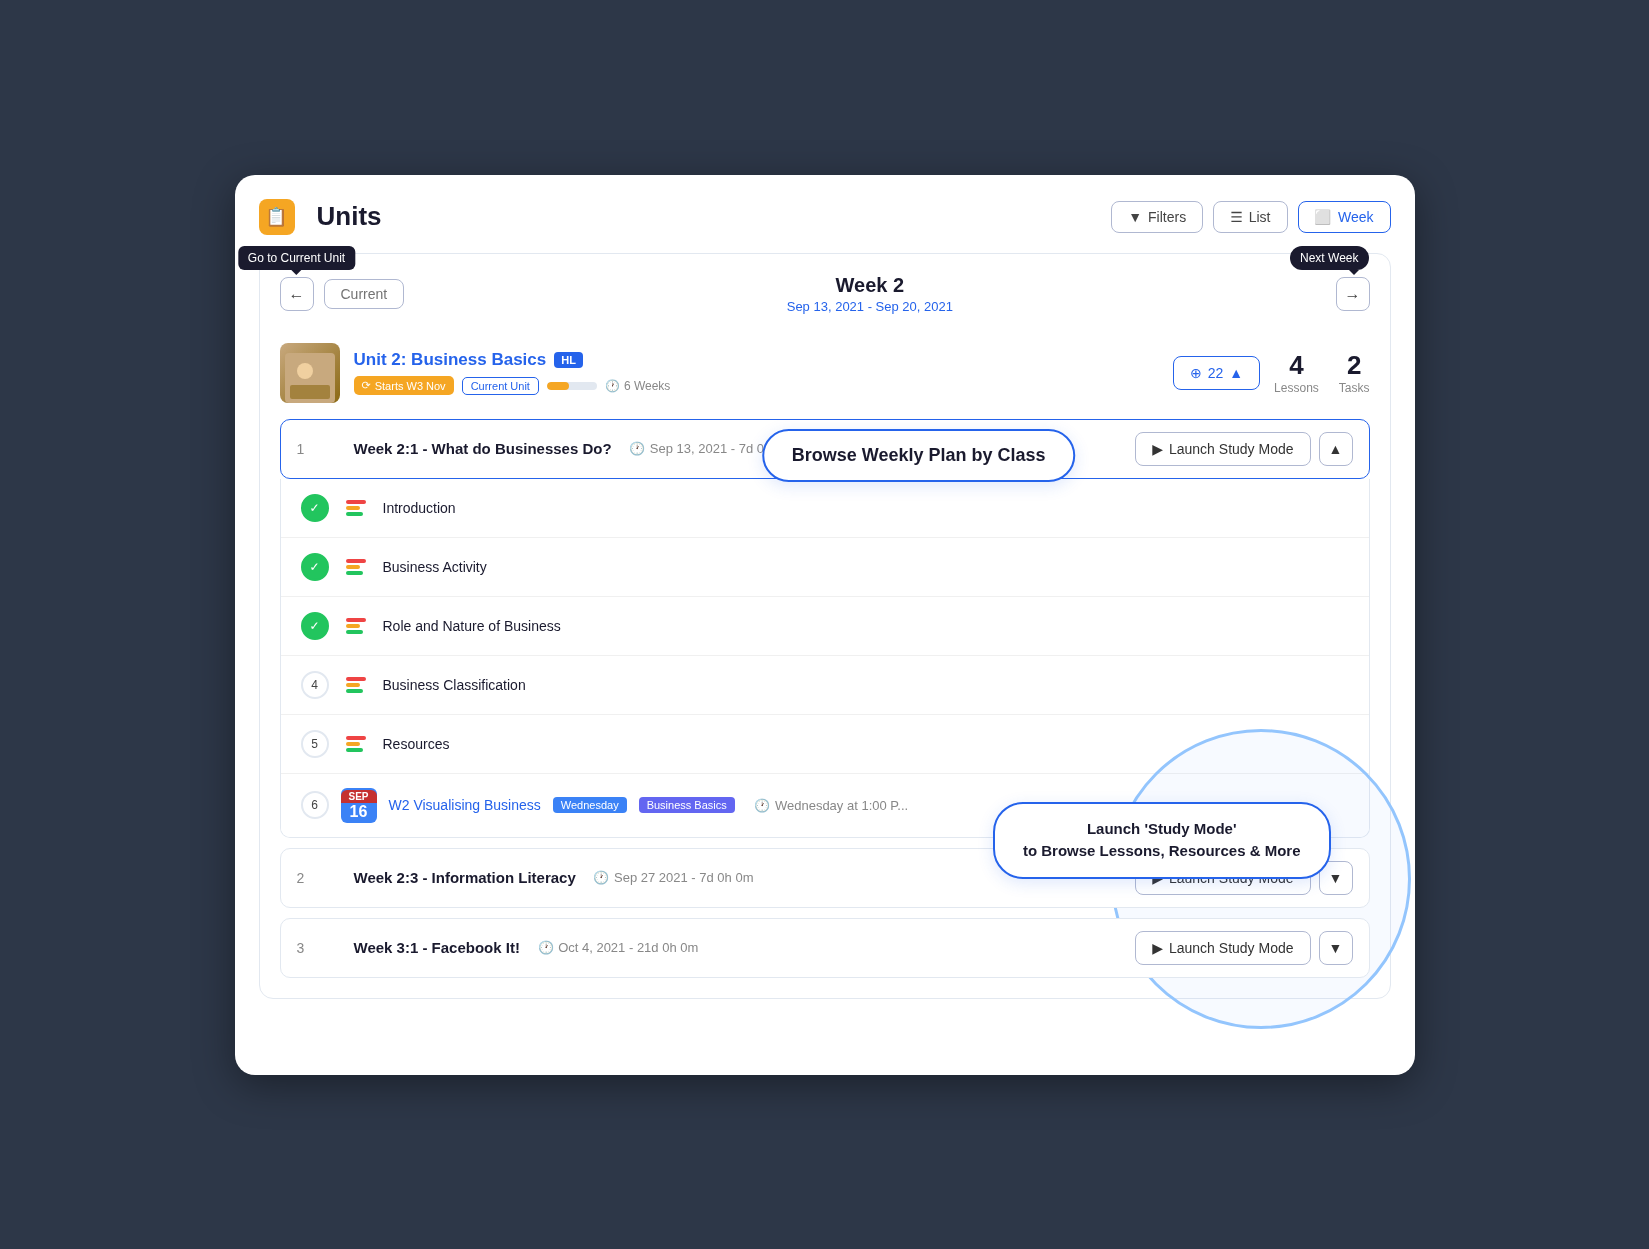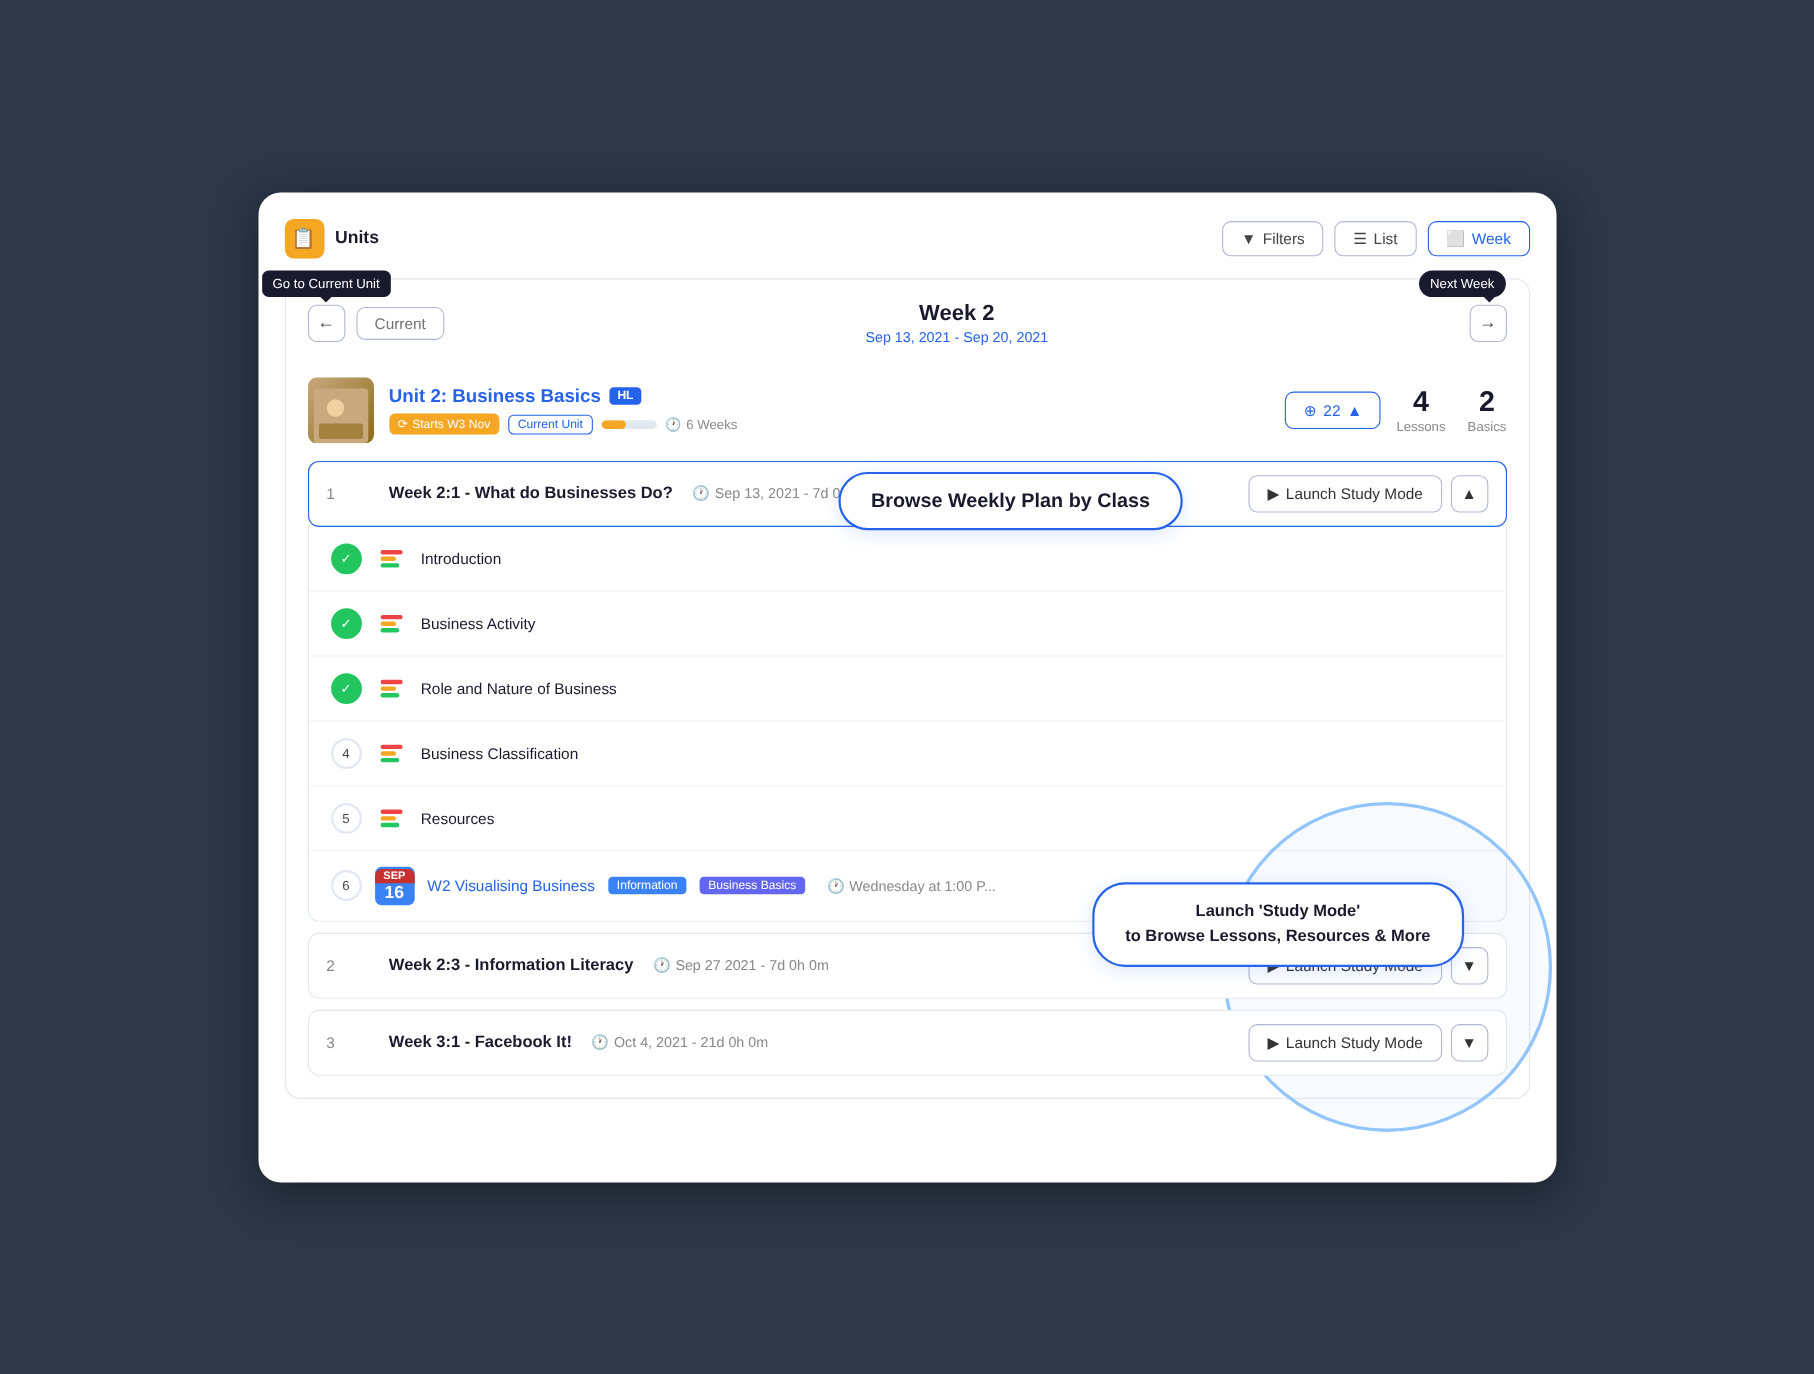--- a/index.html
+++ b/index.html
@@ -36,23 +36,24 @@
       width: 36px;
       height: 36px;
       background: #f5a623;
       border-radius: 8px;
       display: flex;
       align-items: center;
       justify-content: center;
       font-size: 18px;
     }
     .page-title {
-      font-size: 16px;
+      font-size: 26px;
       font-weight: 700;
       color: #1a1a2e;
+      margin-left: 12px;
     }
     .header-buttons {
       display: flex;
       gap: 10px;
     }
     .btn-outline {
       border: 1.5px solid #b0b8d1;
       background: #fff;
       border-radius: 8px;
       padding: 7px 16px;
@@ -601,21 +602,21 @@
         <span>22</span>
         <span>▲</span>
       </button>
       <div class="unit-stats">
         <div class="stat-box">
           <div class="stat-number">4</div>
           <div class="stat-label">Lessons</div>
         </div>
         <div class="stat-box">
           <div class="stat-number">2</div>
-          <div class="stat-label">Basics</div>
+          <div class="stat-label">Tasks</div>
         </div>
       </div>
     </div>
 
     <div class="lesson-expanded-wrapper" style="position:relative;">
       <div class="lesson-row highlighted">
         <div class="lesson-row-left">
           <span class="lesson-num">1</span>
           <span class="lesson-title">Week 2:1 - What do Businesses Do?</span>
           <span class="lesson-time">
@@ -698,21 +699,21 @@
           <span class="item-label">Resources</span>
         </div>
 
         <div class="lesson-item">
           <div class="item-num-circle">6</div>
           <div class="sep-badge">
             <span class="month">SEP</span>
             <span class="day">16</span>
           </div>
           <a class="item-link">W2 Visualising Business</a>
-          <span class="badge-discussion">Information</span>
+          <span class="badge-discussion">Wednesday</span>
           <span class="badge-business">Business Basics</span>
           <span class="lesson-time">
             <span>🕐</span>
             <span>Wednesday at 1:00 P...</span>
           </span>
         </div>
       </div>
     </div>
 
     <div class="lesson-row" style="position:relative; z-index:2;">

